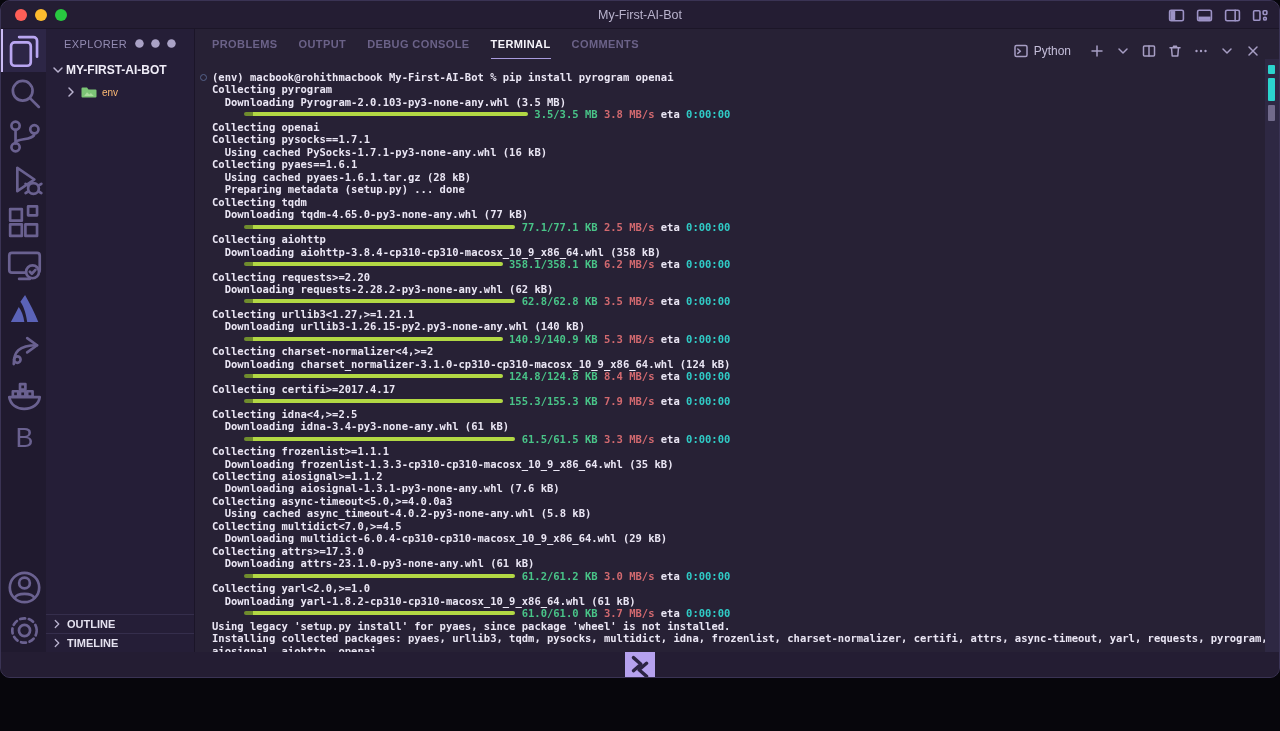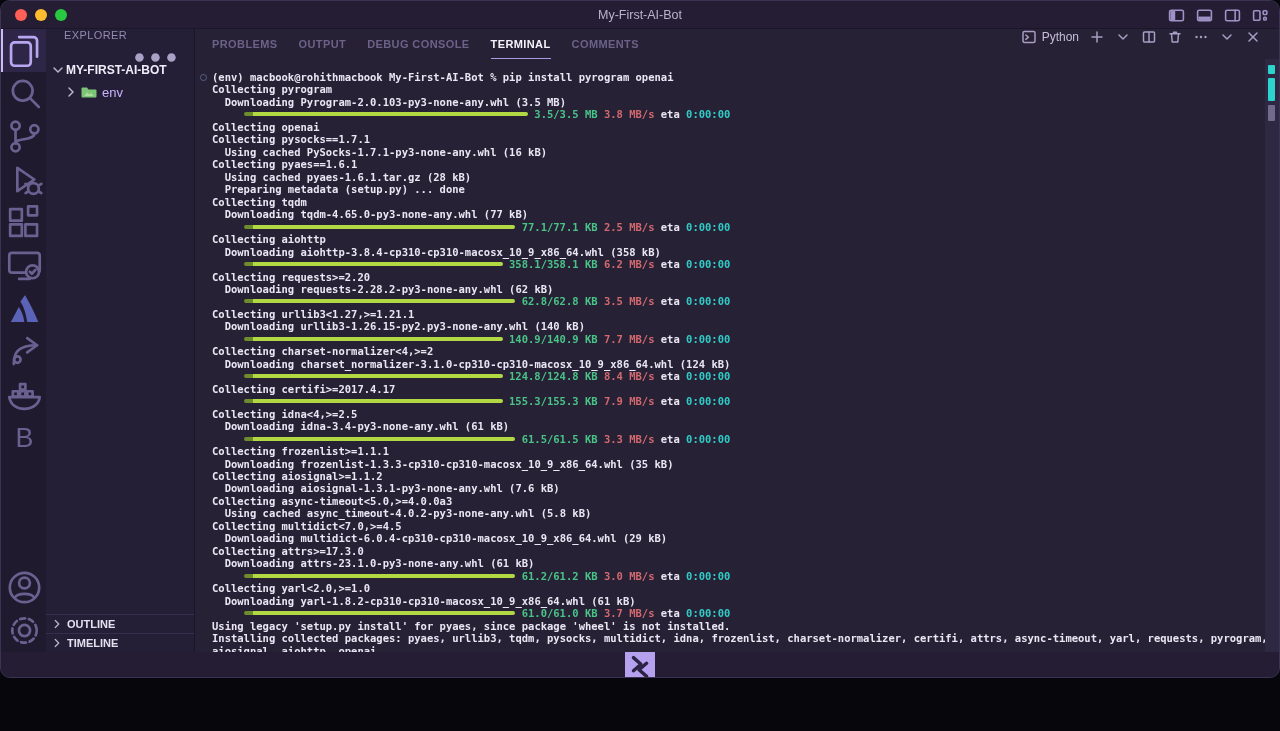--- a/index.html
+++ b/index.html
@@ -18,38 +18,38 @@
   
   #activitybar{position:absolute;left:0;top:28px;bottom:25px;width:45px;background:#201a2f;}
   .act-item{width:45px;height:43px;display:flex;align-items:center;justify-content:center;color:#6a6190;border-left:2px solid transparent;}
   .act-item.active{color:#b9a6f1;background:#2d2646;border-left:2px solid #cbbcf5;}
   .act-item.atlassian{color:#5b63b8;}
   #activity-bottom{position:absolute;bottom:0;left:0;}
   .act-item svg{width:24px;height:24px;}
 
   
   #sidebar{position:absolute;left:45px;top:28px;bottom:25px;width:149px;background:#251e37;border-right:1px solid #1b1528;}
-  #sidebar-header{height:30px;display:flex;align-items:flex-start;padding:0 10px 0 18px;color:#938bb2;font-size:11px;letter-spacing:.4px;}
+  #sidebar-header{height:30px;display:flex;align-items:center;padding:0 10px 0 18px;color:#938bb2;font-size:11px;letter-spacing:.4px;}
   #sidebar-header .grow{flex:1;}
   #sidebar-header svg{width:16px;height:16px;color:#aaa2c6;}
-  .tree-row{height:22px;display:flex;align-items:center;color:#c4b5fd;font-size:13px;}
+  .tree-row{height:22px;display:flex;align-items:center;color:#fdba74;font-size:10px;}
   .tree-row .chev{width:16px;height:16px;color:#b9b2cf;flex:0 0 16px;}
   .tree-row.root{padding-left:4px;font-weight:bold;font-size:12px;color:#f0edf8;}
   .tree-row.child{padding-left:17px;}
   .tree-row .foldericon{width:16px;height:16px;margin:0 5px 0 2px;}
   .side-bottom{position:absolute;bottom:0;left:0;width:100%;}
   .side-section{height:19px;display:flex;align-items:center;border-top:1px solid #352e4c;color:#e4e1ef;font-weight:bold;font-size:11px;padding-left:4px;}
   .side-section .chev{width:14px;height:14px;color:#b9b2cf;margin-right:3px;}
 
   
   #panel{position:absolute;left:195px;top:28px;right:0;bottom:25px;background:#272135;}
   #panel-tabbar{height:30px;display:flex;align-items:center;padding-left:16px;}
   .ptab{font-size:11px;letter-spacing:.4px;color:#6b6288;margin-right:21px;height:30px;display:flex;align-items:center;border-bottom:1px solid transparent;font-weight:bold;}
   .ptab.active{color:#f5f3fa;border-bottom:1px solid #a99bdf;}
-  #panel-toolbar{position:absolute;right:18px;top:0;height:30px;display:flex;align-items:flex-start;gap:10px;color:#a79ec4;}
+  #panel-toolbar{position:absolute;right:18px;top:0;height:30px;display:flex;align-items:flex-end;gap:18px;color:#a79ec4;}
   #panel-toolbar .pti{width:16px;height:16px;display:flex;align-items:center;justify-content:center;}
   #shell-chip{display:flex;align-items:center;gap:5px;color:#c4bdd9;font-size:12px;}
   #shell-chip .pti{color:#a79ec4;}
 
   
   #terminal{position:absolute;left:0;right:14px;top:30px;bottom:0;padding:12px 0 0 16px;overflow:hidden;}
   .term-line{white-space:pre;font-family:"DejaVu Sans Mono",monospace;font-weight:bold;font-size:10.5px;line-height:12.47px;height:12.47px;color:#eae6f4;position:relative;}
   .c-g{color:#49c488;} .c-r{color:#d2696f;} .c-c{color:#30cbc6;} .c-w{color:#eae6f4;}
   .pbar{display:inline-block;height:4px;border-radius:2px;vertical-align:2px;background:linear-gradient(90deg,#6f8c2d 0 9px,#b2d844 9px);}
   .cmd-deco{position:absolute;left:-12px;top:3px;width:7px;height:7px;border:1px solid #55628a;border-radius:50%;}
@@ -315,21 +315,21 @@
           <div class="term-line"><span class="c-w">  Downloading tqdm-4.65.0-py3-none-any.whl (77 kB)</span></div>
           <div class="term-line"><span class="c-w">     </span><span class="pbar" style="width: 271.76px;"></span><span class="c-w"> </span><span class="c-g">77.1/77.1 KB</span><span class="c-w"> </span><span class="c-r">2.5 MB/s</span><span class="c-w"> eta </span><span class="c-c">0:00:00</span></div>
           <div class="term-line"><span class="c-w">Collecting aiohttp</span></div>
           <div class="term-line"><span class="c-w">  Downloading aiohttp-3.8.4-cp310-cp310-macosx_10_9_x86_64.whl (358 kB)</span></div>
           <div class="term-line"><span class="c-w">     </span><span class="pbar" style="width: 259.12px;"></span><span class="c-w"> </span><span class="c-g">358.1/358.1 KB</span><span class="c-w"> </span><span class="c-r">6.2 MB/s</span><span class="c-w"> eta </span><span class="c-c">0:00:00</span></div>
           <div class="term-line"><span class="c-w">Collecting requests&gt;=2.20</span></div>
           <div class="term-line"><span class="c-w">  Downloading requests-2.28.2-py3-none-any.whl (62 kB)</span></div>
           <div class="term-line"><span class="c-w">     </span><span class="pbar" style="width: 271.76px;"></span><span class="c-w"> </span><span class="c-g">62.8/62.8 KB</span><span class="c-w"> </span><span class="c-r">3.5 MB/s</span><span class="c-w"> eta </span><span class="c-c">0:00:00</span></div>
           <div class="term-line"><span class="c-w">Collecting urllib3&lt;1.27,&gt;=1.21.1</span></div>
           <div class="term-line"><span class="c-w">  Downloading urllib3-1.26.15-py2.py3-none-any.whl (140 kB)</span></div>
-          <div class="term-line"><span class="c-w">     </span><span class="pbar" style="width: 259.12px;"></span><span class="c-w"> </span><span class="c-g">140.9/140.9 KB</span><span class="c-w"> </span><span class="c-r">7.7 MB/s</span><span class="c-w"> eta </span><span class="c-c">0:00:00</span></div>
+          <div class="term-line"><span class="c-w">     </span><span class="pbar" style="width: 259.12px;"></span><span class="c-w"> </span><span class="c-g">140.9/140.9 KB</span><span class="c-w"> </span><span class="c-r">5.3 MB/s</span><span class="c-w"> eta </span><span class="c-c">0:00:00</span></div>
           <div class="term-line"><span class="c-w">Collecting charset-normalizer&lt;4,&gt;=2</span></div>
           <div class="term-line"><span class="c-w">  Downloading charset_normalizer-3.1.0-cp310-cp310-macosx_10_9_x86_64.whl (124 kB)</span></div>
           <div class="term-line"><span class="c-w">     </span><span class="pbar" style="width: 259.12px;"></span><span class="c-w"> </span><span class="c-g">124.8/124.8 KB</span><span class="c-w"> </span><span class="c-r">8.4 MB/s</span><span class="c-w"> eta </span><span class="c-c">0:00:00</span></div>
           <div class="term-line"><span class="c-w">Collecting certifi&gt;=2017.4.17</span></div>
           <div class="term-line"><span class="c-w">     </span><span class="pbar" style="width: 259.12px;"></span><span class="c-w"> </span><span class="c-g">155.3/155.3 KB</span><span class="c-w"> </span><span class="c-r">7.9 MB/s</span><span class="c-w"> eta </span><span class="c-c">0:00:00</span></div>
           <div class="term-line"><span class="c-w">Collecting idna&lt;4,&gt;=2.5</span></div>
           <div class="term-line"><span class="c-w">  Downloading idna-3.4-py3-none-any.whl (61 kB)</span></div>
           <div class="term-line"><span class="c-w">     </span><span class="pbar" style="width: 271.76px;"></span><span class="c-w"> </span><span class="c-g">61.5/61.5 KB</span><span class="c-w"> </span><span class="c-r">3.3 MB/s</span><span class="c-w"> eta </span><span class="c-c">0:00:00</span></div>
           <div class="term-line"><span class="c-w">Collecting frozenlist&gt;=1.1.1</span></div>
           <div class="term-line"><span class="c-w">  Downloading frozenlist-1.3.3-cp310-cp310-macosx_10_9_x86_64.whl (35 kB)</span></div>

